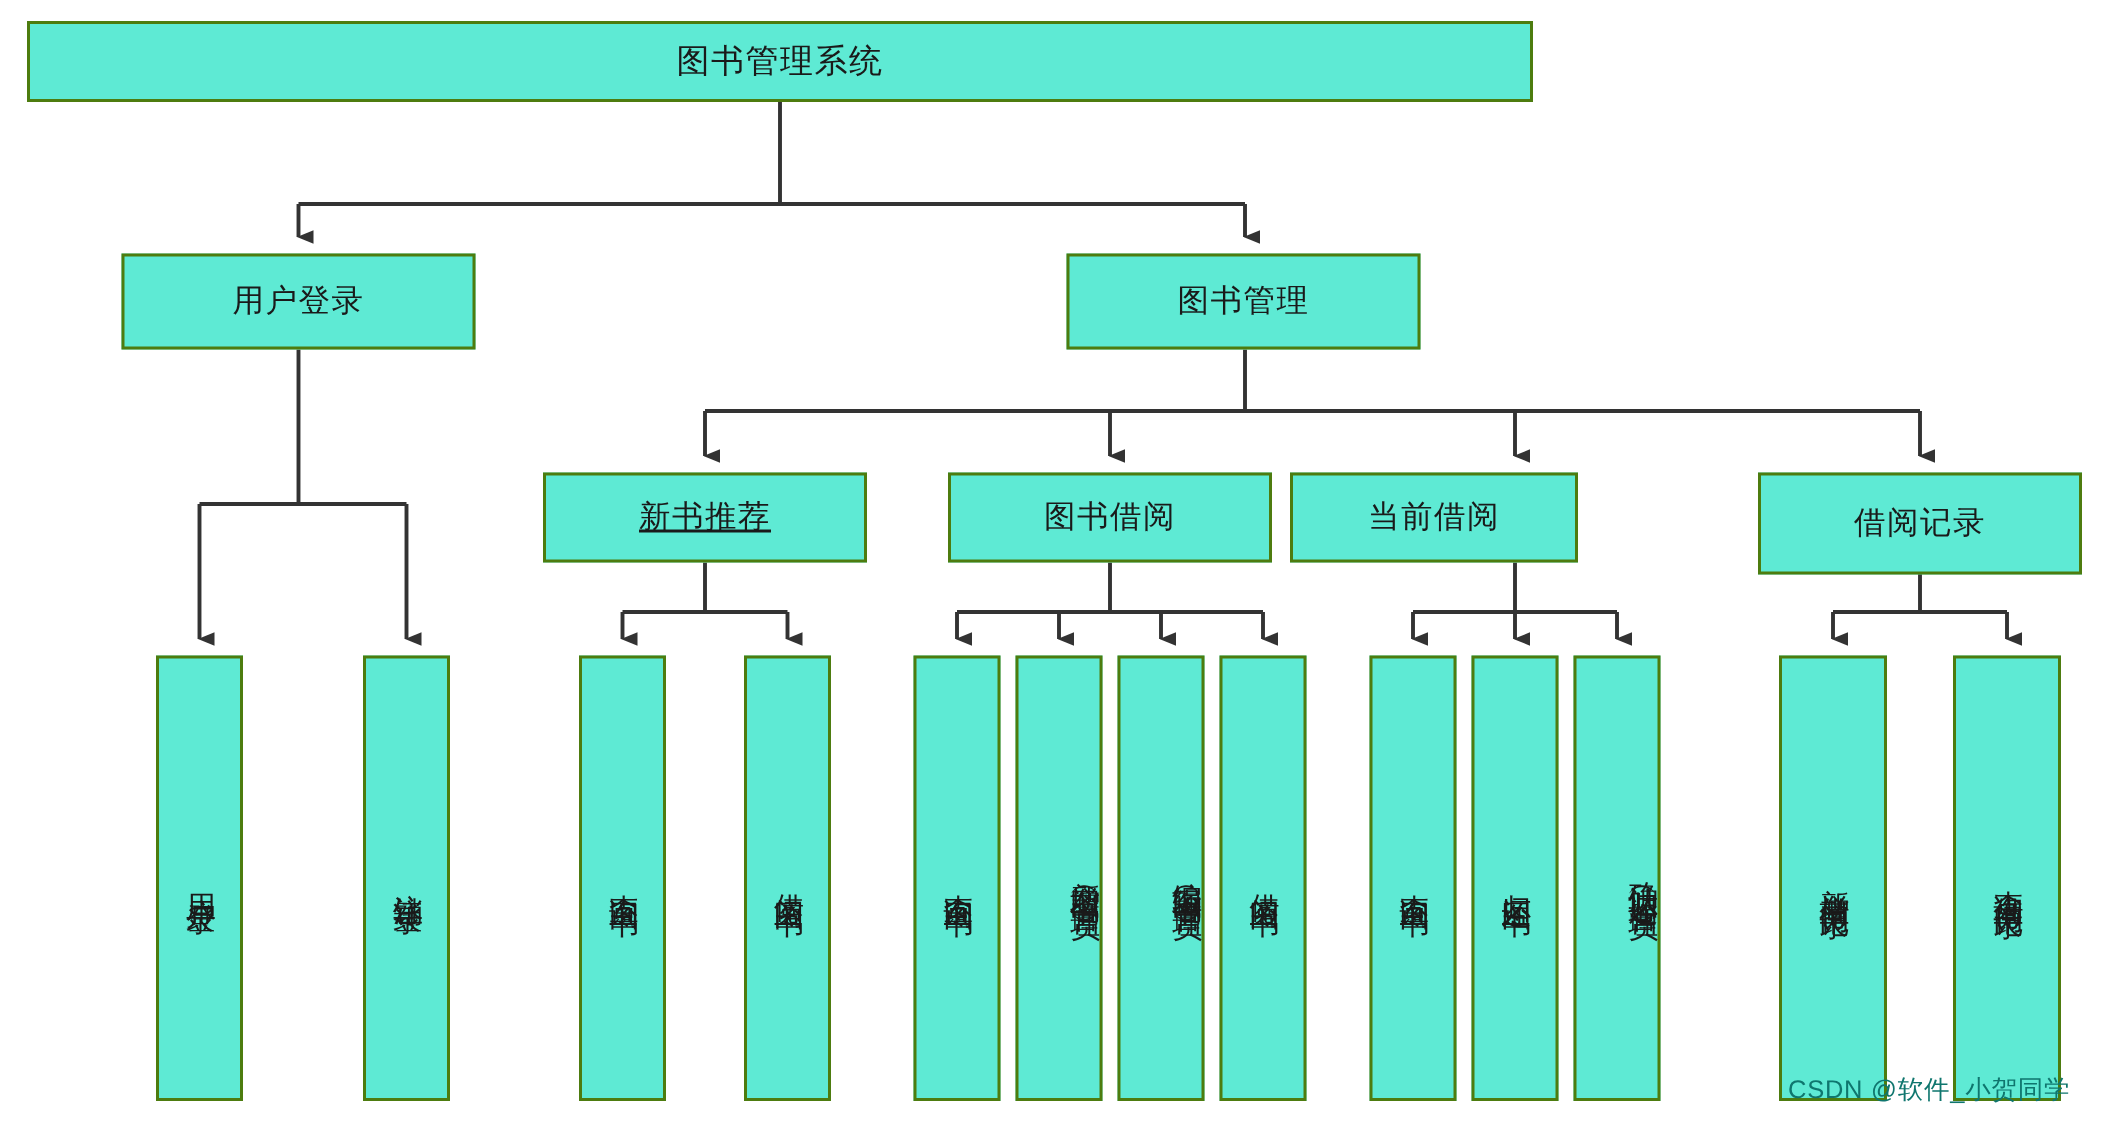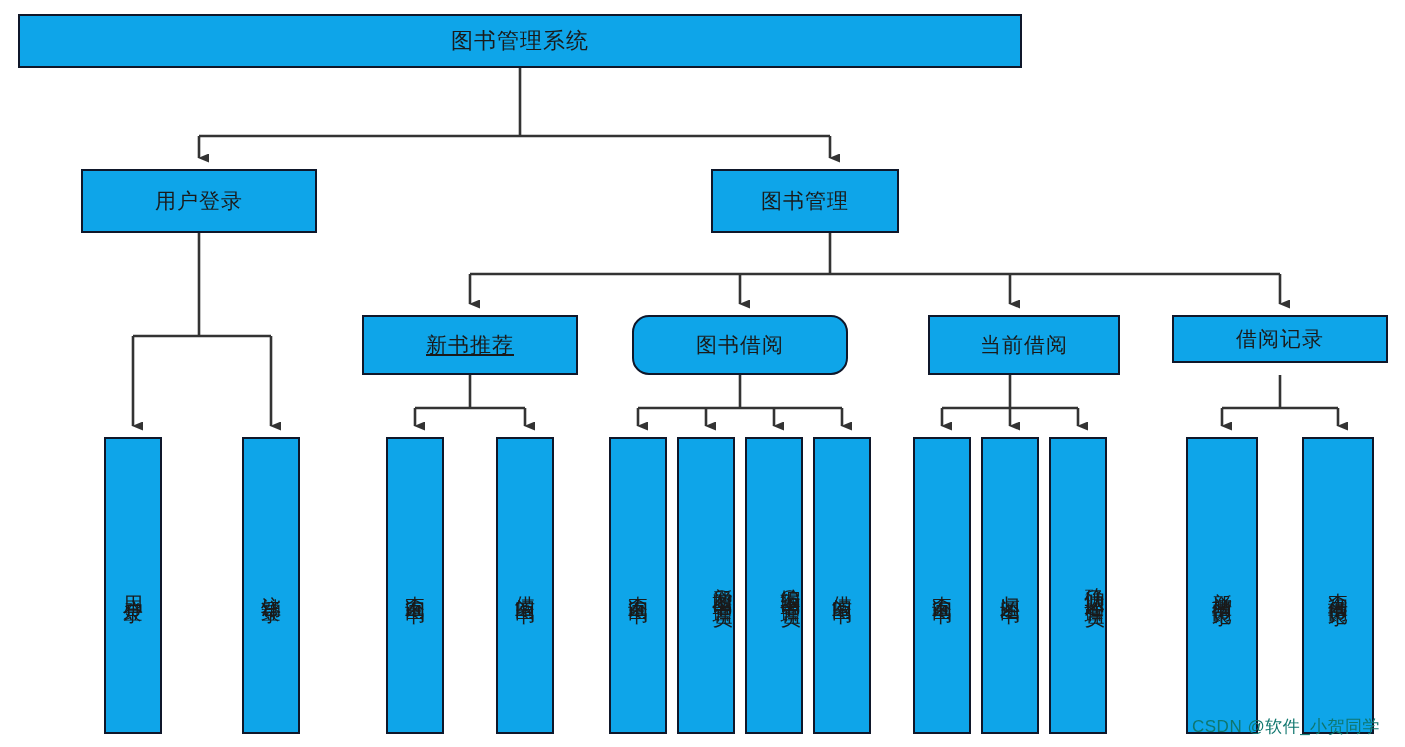--- a/index.html
+++ b/index.html
@@ -21,22 +21,22 @@
     position: absolute;
     left: 0;
     top: 0;
     width: 1405px;
     height: 747px;
     pointer-events: none;
   }
   .node {
     position: absolute;
     box-sizing: border-box;
-    border: 2px solid #0f172a;
-    background: #0ea5e9;
+    border: 2px solid #4d7c0f;
+    background: #5eead4;
     display: flex;
     align-items: center;
     justify-content: center;
     color: #1a1a1a;
   }
   .node.h {
     font-size: 21px;
     letter-spacing: 1px;
     line-height: 1.2;
   }
@@ -126,34 +126,34 @@
     </g>
   </svg>
 
   <div class="node h root" style="left:18px; top:14px; width:1004px; height:54px;">
     <span>图书管理系统</span>
   </div>
 
   <div class="node h" style="left:81px; top:169px; width:236px; height:64px;">
     <span>用户登录</span>
   </div>
-  <div class="node h" style="left:711px; top:169px; width:188px; height:64px;">
+  <div class="node h" style="left:711px; top:169px; width:236px; height:64px;">
     <span>图书管理</span>
   </div>
 
   <div class="node h" style="left:362px; top:315px; width:216px; height:60px;text-decoration:underline;">
     <span>新书推荐</span>
   </div>
-  <div class="node h" style="left:632px; top:315px; width:216px; height:60px;border-radius:17px;">
+  <div class="node h" style="left:632px; top:315px; width:216px; height:60px;">
     <span>图书借阅</span>
   </div>
-  <div class="node h" style="left:928px; top:315px; width:192px; height:60px;text-align:right;">
+  <div class="node h" style="left:860px; top:315px; width:192px; height:60px;text-align:right;">
     <span>当前借阅</span>
   </div>
-  <div class="node h" style="left:1172px; top:315px; width:216px; height:48px;">
+  <div class="node h" style="left:1172px; top:315px; width:216px; height:68px;">
     <span>借阅记录</span>
   </div>
 
   <div class="node v center" style="left:104px; top:437px; width:58px; height:297px;">
     <span class="vtext">用户登录</span>
   </div>
   <div class="node v center" style="left:242px; top:437px; width:58px; height:297px;">
     <span class="vtext">注销登录</span>
   </div>
 

